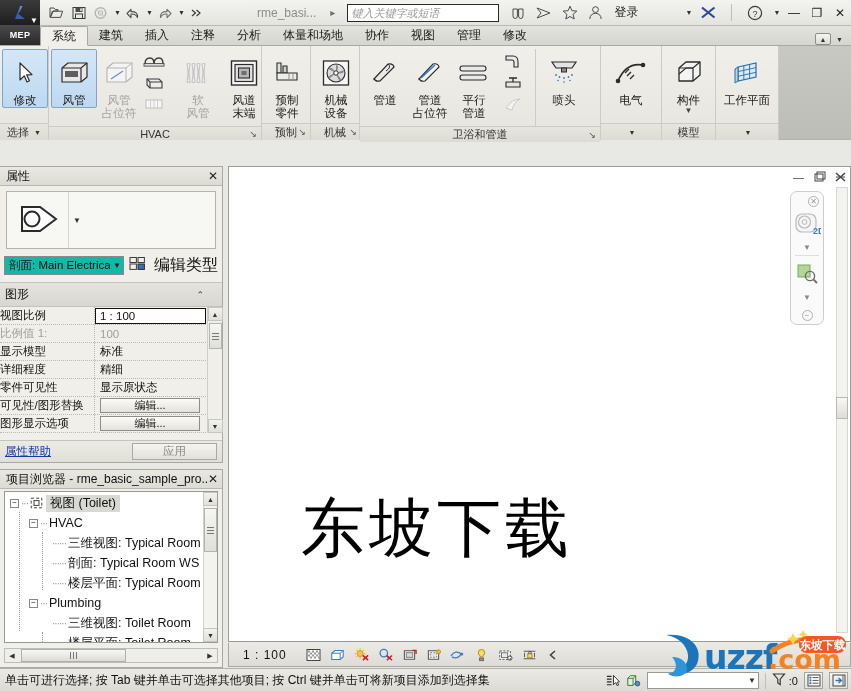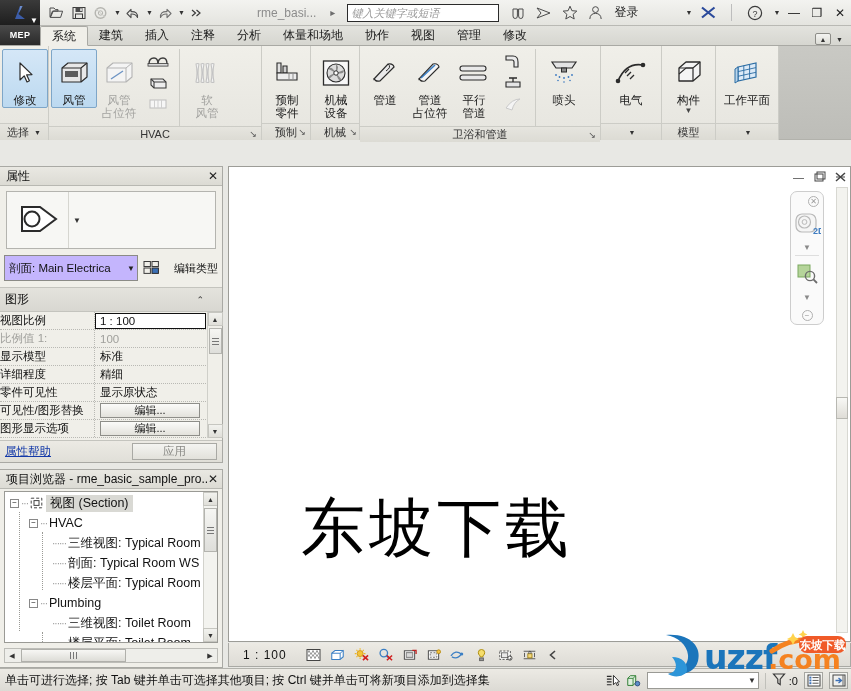--- a/index.html
+++ b/index.html
@@ -113,26 +113,26 @@
     margin:5px 6px 0 6px; height:58px; border:1px solid #b4b4af; background:#f7f7f4;
     display:flex; align-items:stretch;
   }
   .typeimg{ width:62px; border-right:1px solid #d6d6d0; display:flex;align-items:center;justify-content:center; }
   .typetxt{ flex:1; padding:11px 0 0 8px; font-size:12px; line-height:16px; color:#111; }
   .typecar{ width:16px; display:flex; align-items:center; justify-content:center; font-size:8px; color:#333;}
   .typerow{
     margin:6px 4px 0 4px; display:flex; align-items:center; gap:5px;
   }
   .tcombo{
-    flex:1; height:26px; border:1px solid #8b8b86; background:#c4b5fd; display:flex; align-items:center;
+    flex:1; height:19px; border:1px solid #8b8b86; background:#14b8a6; display:flex; align-items:center;
     padding:0 2px 0 4px; font-size:11.5px; color:#111; overflow:hidden; white-space:nowrap;
   }
   .tcombo .cv{ flex:1; overflow:hidden; }
   .tcombo .cb{ font-size:8px; color:#222; padding-left:3px;}
-  .editbtn{ display:flex; align-items:center; gap:14px; font-size:11px; color:#111; }
+  .editbtn{ display:flex; align-items:center; gap:8px; font-size:16px; color:#111; }
 
   .grphdr{
     margin-top:6px; height:25px; background:linear-gradient(#e4e3dd,#d8d7d1);
     border-top:1px solid #c4c4be; border-bottom:1px solid #c4c4be;
     display:flex; align-items:center; padding-left:5px; font-size:12px; color:#111;
   }
   .grphdr .gx{ margin-left:auto; font-size:9px; padding-right:18px; color:#333;}
   .ptable{ position:relative; }
   .prow2{ display:flex; height:18px; align-items:stretch; border-bottom:1px dotted #b9b9b4; }
   .pk{ width:95px; padding-left:0; display:flex; align-items:center; font-size:11.5px; color:#111;
@@ -452,20 +452,32 @@
                   <path d="M6 4 q2 9 0 18 q2 1 3 0 q-2-9 0-18 q-1-1-3 0Z"></path>
                   <path d="M11 4 q2 9 0 18 q2 1 3 0 q-2-9 0-18 q-1-1-3 0Z"></path>
                   <path d="M16 4 q2 9 0 18 q2 1 3 0 q-2-9 0-18 q-1-1-3 0Z"></path>
                   <path d="M21 4 q2 9 0 18 q2 1 3 0 q-2-9 0-18 q-1-1-3 0Z"></path>
                 </g>
               </svg>
           </span>
           <span class="lbl" style="white-space:pre-line;">软
 风管</span>
         </div>
+        <div class="big">
+          <span class="gi">
+            <svg width="30" height="28" viewBox="0 0 30 28">
+                <rect x="2.5" y="2" width="25" height="24" fill="#fafafa" stroke="#2b2b2b" stroke-width="1.4"></rect>
+                <rect x="6" y="5.5" width="18" height="17" fill="#e2e2e2" stroke="#2b2b2b" stroke-width="1.2"></rect>
+                <rect x="9.5" y="9" width="11" height="10" fill="#b7b7b7" stroke="#2b2b2b" stroke-width="1.1"></rect>
+                <rect x="12.5" y="12" width="5" height="4" fill="#6d6d6d"></rect>
+              </svg>
+          </span>
+          <span class="lbl" style="white-space:pre-line;">风道
+末端</span>
+        </div>
       </div>
       <div class="pfoot">
         <span>HVAC</span>
         <span class="pdialog">↘</span>
       </div>
     </div>
     <div class="pdiv"></div>
 
     <div class="panel" style="width:48px;justify-content:space-between;">
       <div class="prow">
@@ -756,21 +768,21 @@
 
         <div class="tnode" style="padding-left:5px;">
           <span class="exp">−</span>
           <span class="dash">···</span>
           <span class="vicon">
             <svg width="13" height="12" viewBox="0 0 13 12">
                 <rect x="1.2" y="1.2" width="10.6" height="9.6" fill="none" stroke="#444" stroke-dasharray="3 2"></rect>
                 <rect x="4" y="3.6" width="5" height="4.8" fill="none" stroke="#444"></rect>
               </svg>
           </span>
-          <span class="selnode">视图 (Section)</span>
+          <span class="selnode">视图 (Toilet)</span>
         </div>
 
         <div class="tnode" style="padding-left:24px;">
           <span class="exp">−</span>
           <span class="dash">···</span>
           <span>HVAC</span>
         </div>
 
         <div class="tnode" style="padding-left:47px;">
           <span class="dash">······</span>

